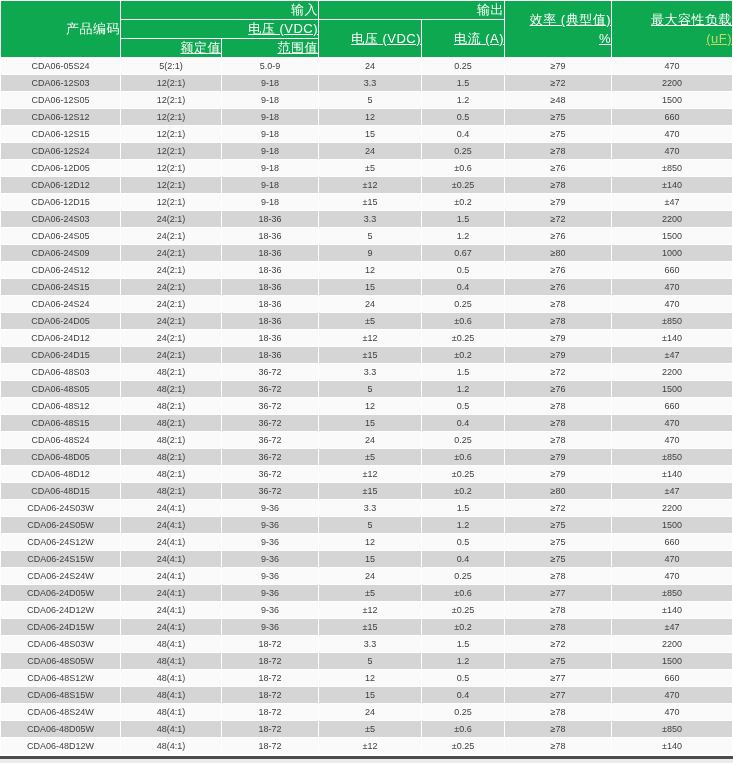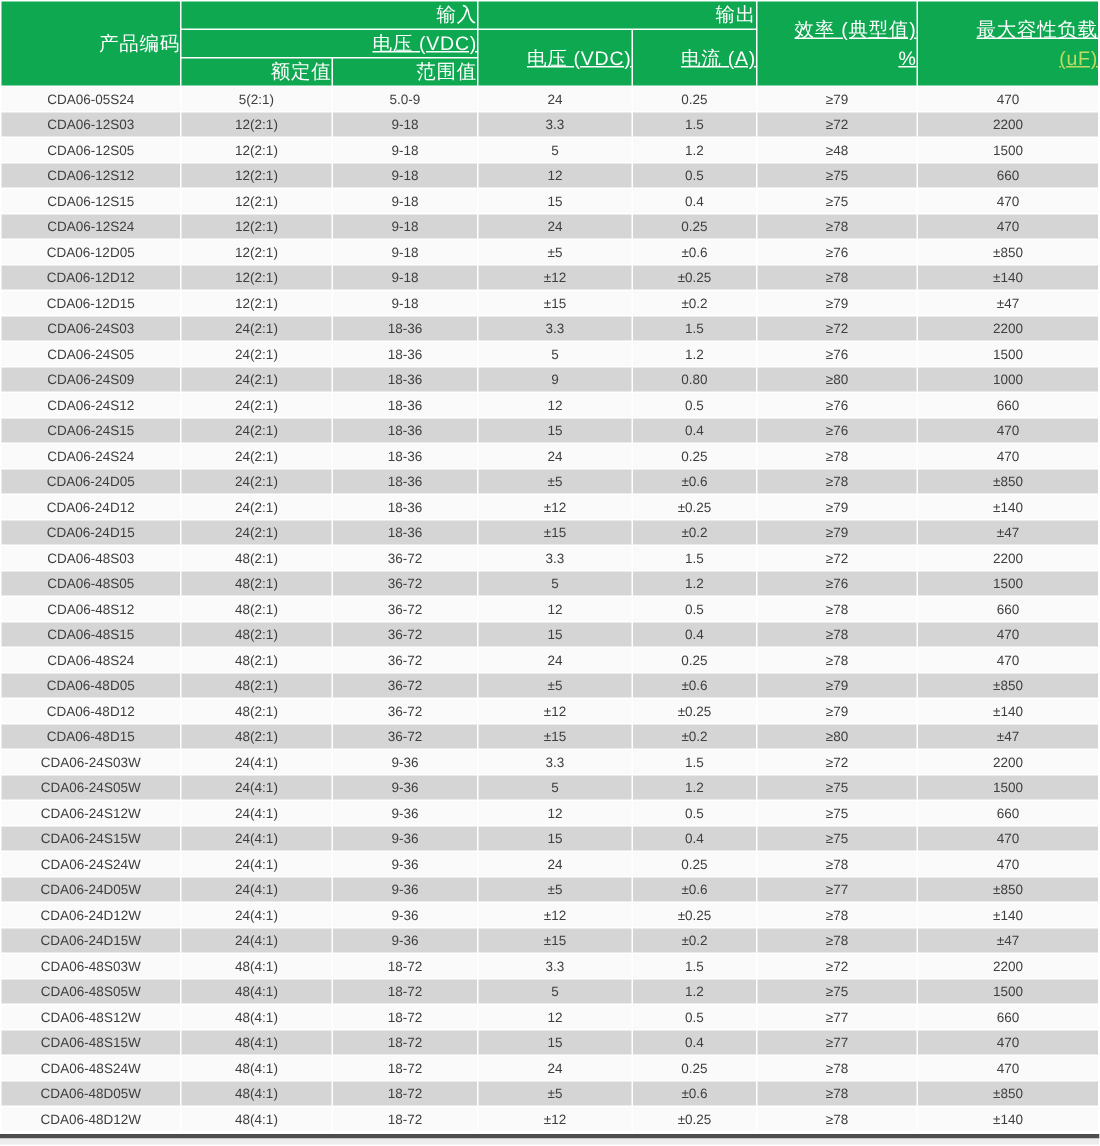--- a/index.html
+++ b/index.html
@@ -12,21 +12,21 @@
     border-collapse:separate;border-spacing:1px;table-layout:fixed;
     width:733px;background:#ffffff;
   }
   thead th{
     background:#0ea850;color:#ffffff;font-weight:normal;
     font-size:13px;padding:0;text-align:right;vertical-align:middle;
     letter-spacing:0.5px;
   }
   thead tr.h1 th{height:18px;}
   thead tr.h2 th{height:18px;text-decoration:underline;}
-  thead tr.h3 th{height:17px;}
+  thead tr.h3 th{height:17px;text-decoration:underline;}
   thead .two-line div{line-height:19px;text-decoration:underline;}
   .unit-uf{color:#bddc61;}
   tbody td{
     font-size:9px;color:#3e3e3e;text-align:center;vertical-align:middle;
     height:16px;padding:0;white-space:nowrap;overflow:hidden;
   }
   tbody tr:nth-child(odd) td{background:#fafafa;}
   tbody tr:nth-child(even) td{background:#d5d5d5;}
   .bottom-gap{height:1px;background:#ffffff;}
   .bottom-rule{height:3px;background:#4d4d4d;}
@@ -168,21 +168,21 @@
           <td>5</td>
           <td>1.2</td>
           <td>≥76</td>
           <td>1500</td>
         </tr>
         <tr>
           <td>CDA06-24S09</td>
           <td>24(2:1)</td>
           <td>18-36</td>
           <td>9</td>
-          <td>0.80</td>
+          <td>0.67</td>
           <td>≥80</td>
           <td>1000</td>
         </tr>
         <tr>
           <td>CDA06-24S12</td>
           <td>24(2:1)</td>
           <td>18-36</td>
           <td>12</td>
           <td>0.5</td>
           <td>≥76</td>

